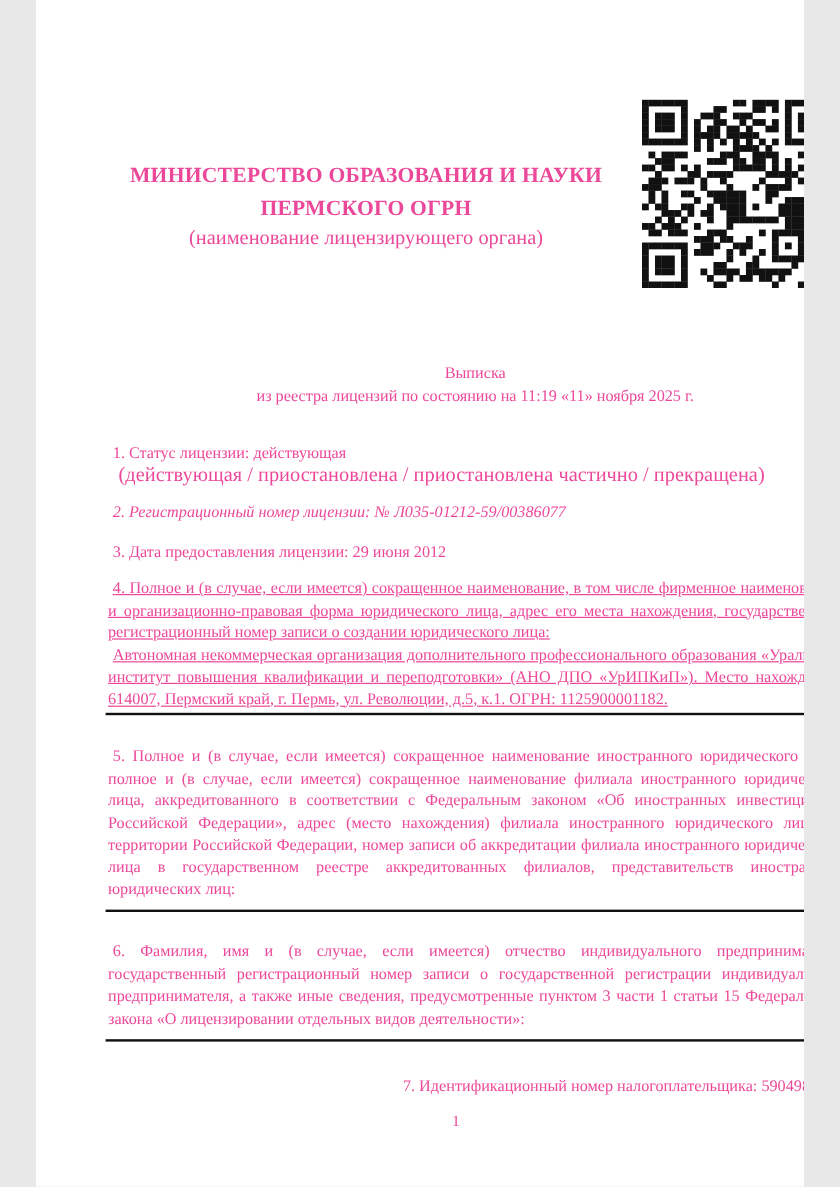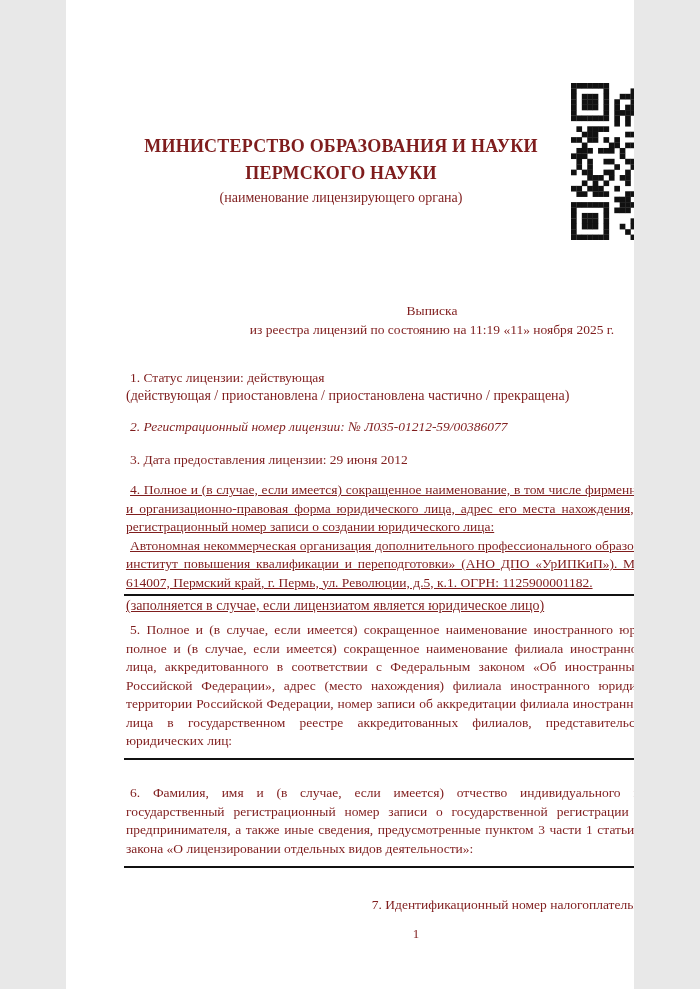--- a/index.html
+++ b/index.html
@@ -1,33 +1,33 @@
 <!DOCTYPE html>
 <html><head>
 <meta charset="utf-8">
 <style>
   html, body { margin:0; padding:0; background:#e8e8e8; }
   .page {
     position:relative;
-    width:568px; height:989px;
+    width:640px; height:989px;
     margin:0 auto;
     background:#ffffff;
-    color:#7f1d1d;
+    color:#ec4899;
     font-family:"Liberation Serif","DejaVu Serif",serif;
     overflow:hidden;
   }
   .header {
     position:absolute; left:60px; top:133px; width:430px;
     text-align:center;
   }
   .h-title {
     font-weight:bold; font-size:18px; line-height:27px;
     letter-spacing:0.2px;
   }
-  .h-sub { font-size:14px; line-height:13px; margin-top:4px; }
+  .h-sub { font-size:17px; line-height:13px; margin-top:4px; }
 
   .qr-wrap { position:absolute; left:505px; top:83px; width:157px; height:157px; }
 
   .doc-title {
     position:absolute; left:60px; top:301px; width:612px;
     text-align:center; font-size:13.5px; line-height:19px;
   }
 
   .item {
     position:absolute; left:60px; width:612px;
@@ -39,21 +39,21 @@
   .rule {
     width:612px; margin-left:-2px; margin-top:2px;
     border-top:2px solid #111;
     height:0;
   }
   .rule.gap7 { margin-top:7px; }
   .rule.gap8 { margin-top:8px; }
 
   .field-caption {
     width:556px; margin-top:3px;
-    text-align:left; font-size:14px; line-height:14px;
+    text-align:center; font-size:17px; line-height:14px;
   }
   .caption-item1 { margin-top:1px; }
 
   .page-num {
     position:absolute; left:0; top:926px; width:700px;
     text-align:center; font-size:13px;
   }
   
   .i1 { top:369px; }
   .i2 { top:418px;font-style:italic; }
@@ -64,21 +64,21 @@
   .i7 { top:896px;text-align:right; }
 </style>
 </head>
 <body>
 
 <div class="page">
 
   <div class="header">
     <div class="h-title">
       <div>МИНИСТЕРСТВО ОБРАЗОВАНИЯ И НАУКИ</div>
-      <div>ПЕРМСКОГО НАУКИ</div>
+      <div>ПЕРМСКОГО ОГРН</div>
     </div>
     <div class="h-sub">(наименование лицензирующего органа)</div>
   </div>
 
   <svg class="qr-wrap" id="qr" xmlns="http://www.w3.org/2000/svg" viewBox="0 0 157 157" fill="#111">
       <rect x="0.00" y="0.00" width="5.66" height="5.66"></rect>
       <rect x="5.41" y="0.00" width="5.66" height="5.66"></rect>
       <rect x="10.83" y="0.00" width="5.66" height="5.66"></rect>
       <rect x="16.24" y="0.00" width="5.66" height="5.66"></rect>
       <rect x="21.66" y="0.00" width="5.66" height="5.66"></rect>
@@ -509,21 +509,20 @@
   </div>
 
   <div class="item i3">
     <div class="num-line">3. Дата предоставления лицензии: 29 июня 2012</div>
   </div>
 
   <div class="item i4">
     <p>4. Полное и (в случае, если имеется) сокращенное наименование, в том числе фирменное наименование, и организационно-правовая форма юридического лица, адрес его места нахождения, государственный регистрационный номер записи о создании юридического лица:</p>
     <p>Автономная некоммерческая организация дополнительного профессионального образования «Уральский институт повышения квалификации и переподготовки» (АНО ДПО «УрИПКиП»). Место нахождения: 614007, Пермский край, г. Пермь, ул. Революции, д.5, к.1. ОГРН: 1125900001182.</p>
     <div class="rule"></div>
-    <div class="field-caption">(заполняется в случае, если лицензиатом является юридическое лицо)</div>
   </div>
 
   <div class="item i5">
     <p>5. Полное и (в случае, если имеется) сокращенное наименование иностранного юридического лица, полное и (в случае, если имеется) сокращенное наименование филиала иностранного юридического лица, аккредитованного в соответствии с Федеральным законом «Об иностранных инвестициях в Российской Федерации», адрес (место нахождения) филиала иностранного юридического лица на территории Российской Федерации, номер записи об аккредитации филиала иностранного юридического лица в государственном реестре аккредитованных филиалов, представительств иностранных юридических лиц:</p>
     <div class="rule gap7"></div>
   </div>
 
   <div class="item i6">
     <p>6. Фамилия, имя и (в случае, если имеется) отчество индивидуального предпринимателя, государственный регистрационный номер записи о государственной регистрации индивидуального предпринимателя, а также иные сведения, предусмотренные пунктом 3 части 1 статьи 15 Федерального закона «О лицензировании отдельных видов деятельности»:</p>
     <div class="rule gap8"></div>

